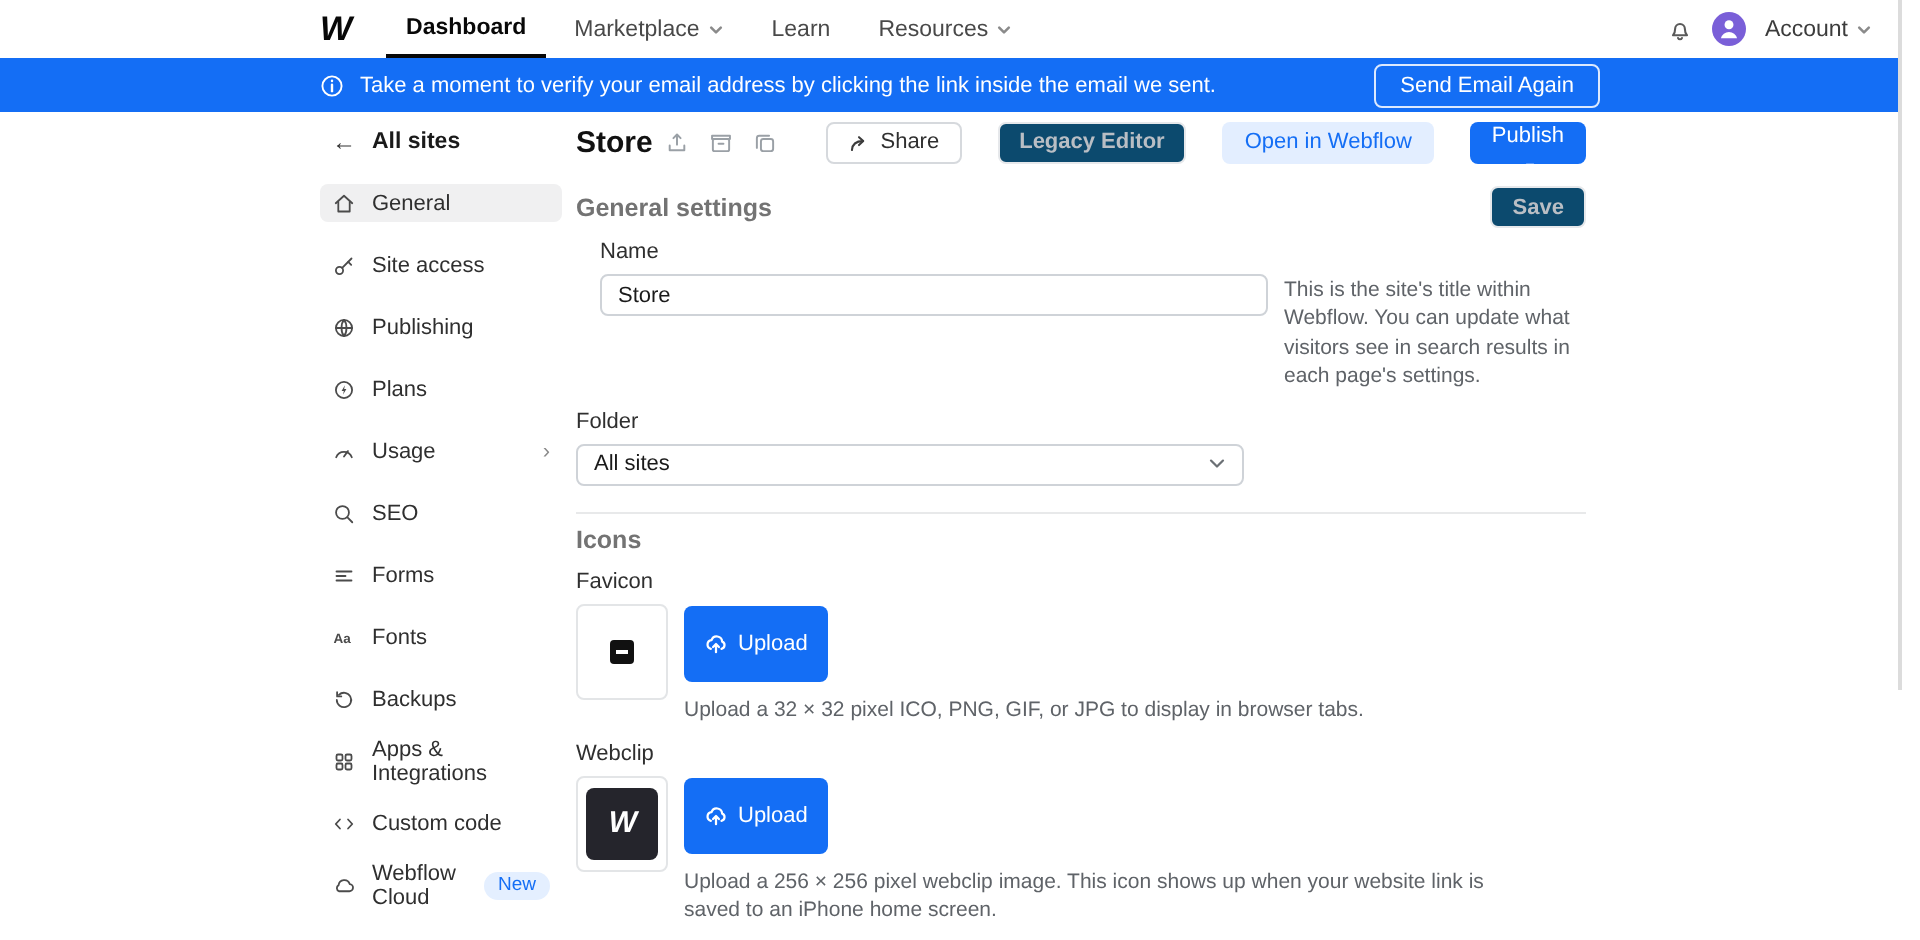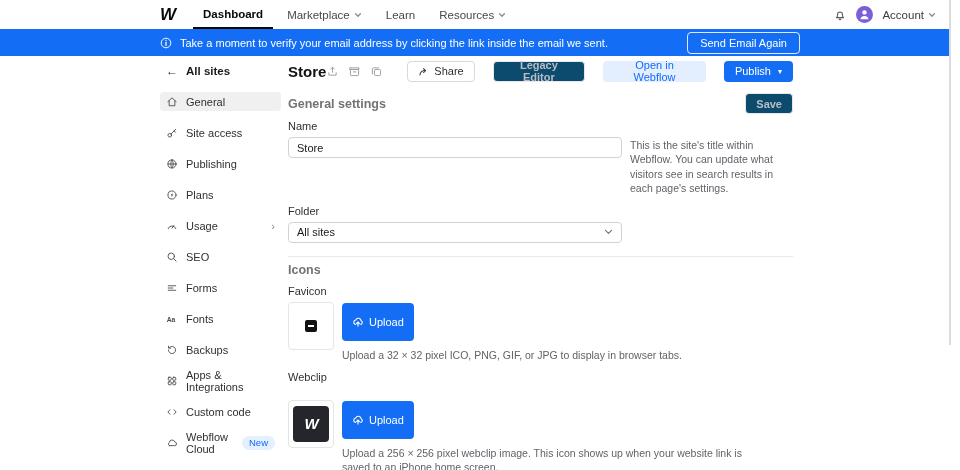--- a/index.html
+++ b/index.html
@@ -48,21 +48,21 @@
   .site-header { height:26px; display:flex; align-items:center; }
   .site-title { font-size:15px; font-weight:bold; color:#111; }
   .header-actions { margin-left:auto; display:flex; align-items:center; gap:18px; }
   .mini-icons { display:flex; align-items:center; gap:9px; margin-right:6px; }
   .mi { width:13px; height:13px; cursor:pointer; }
   .mi path, .mi rect, .mi circle { fill:none; stroke:#9aa0a6; stroke-width:1.2; stroke-linecap:round; stroke-linejoin:round; }
   .btn { font-family:inherit; font-size:11px; height:21px; border-radius:4px; padding:0 10px; display:inline-flex; align-items:center; gap:5px; cursor:pointer; border:1px solid transparent; }
   .btn-outline { background:#fff; border-color:#d6d9dd; color:#2f2f2f; }
   .btn-disabled { background:#0c4a6e; border-color:#e6e8eb; color:#b9bec4; cursor:default;font-weight:bold; }
   .btn-tint { background:#e3eeff; color:#146EF5; }
-  .btn-primary { color:#fff; }
+  .btn-primary { color:#fff;flex-direction:column; }
   .btn .dd { font-size:8px; margin-left:2px; }
   .share-ic { width:11px; height:11px; }
   .share-ic path { fill:none; stroke:#3c3c3c; stroke-width:1.3; stroke-linecap:round; stroke-linejoin:round; }
 
   .section-head { margin-top:9px; display:flex; align-items:center; }
   .section-title { font-size:12.5px; font-weight:bold; color:#737373; }
   .section-head .btn { margin-left:auto; }
 
   .f-label { font-size:11px; color:#2f2f2f; display:block; }
   .row { display:flex; }
@@ -284,21 +284,21 @@
           <span class="dd">▾</span>
         </button>
       </div>
     </div>
 
     <div class="section-head">
       <span class="section-title">General settings</span>
       <button class="btn btn-disabled">Save</button>
     </div>
 
-    <div class="row" style="margin-top:6px;">
+    <div class="row" style="margin-top:6px;margin-left:12px;">
       <div class="col-left">
         <label class="f-label" style="margin-bottom:5px;">Name</label>
         <input class="text-input" type="text" value="Store" style="">
       </div>
       <div class="col-right" style="margin-top:18px;">This is the site's title within Webflow. You can update what visitors see in search results in each page's settings.</div>
     </div>
 
     <label class="f-label" style="margin-top:9px; margin-bottom:5px;">Folder</label>
     <div class="select">
       <span>All sites</span>
@@ -325,21 +325,21 @@
           <svg class="up-ic" viewBox="0 0 14 14">
               <path d="M4 9.8 a2.6 2.6 0 0 1 .4-5.1 a3.2 3.2 0 0 1 6.2.9 a2.2 2.2 0 0 1-.4 4.2"></path>
               <path d="M7 11.8 V7.2 M5.3 8.8 L7 7 L8.7 8.8"></path>
             </svg>
           <span>Upload</span>
         </button>
         <div class="upload-help" style="margin-top:7px; width:420px;">Upload a 32 × 32 pixel ICO, PNG, GIF, or JPG to display in browser tabs.</div>
       </div>
     </div>
 
-    <label class="f-label" style="margin-top:8px; margin-bottom:17px;">Webclip</label>
+    <label class="f-label" style="margin-top:8px; margin-bottom:5px;">Webclip</label>
     <div class="row">
       <div class="preview-box">
         <div class="clip-mark">
             <b>W</b>
           </div>
       </div>
       <div class="upload-col">
         <button class="upload-btn" style="background: rgb(20, 110, 245);">
           <svg class="up-ic" viewBox="0 0 14 14">
               <path d="M4 9.8 a2.6 2.6 0 0 1 .4-5.1 a3.2 3.2 0 0 1 6.2.9 a2.2 2.2 0 0 1-.4 4.2"></path>

